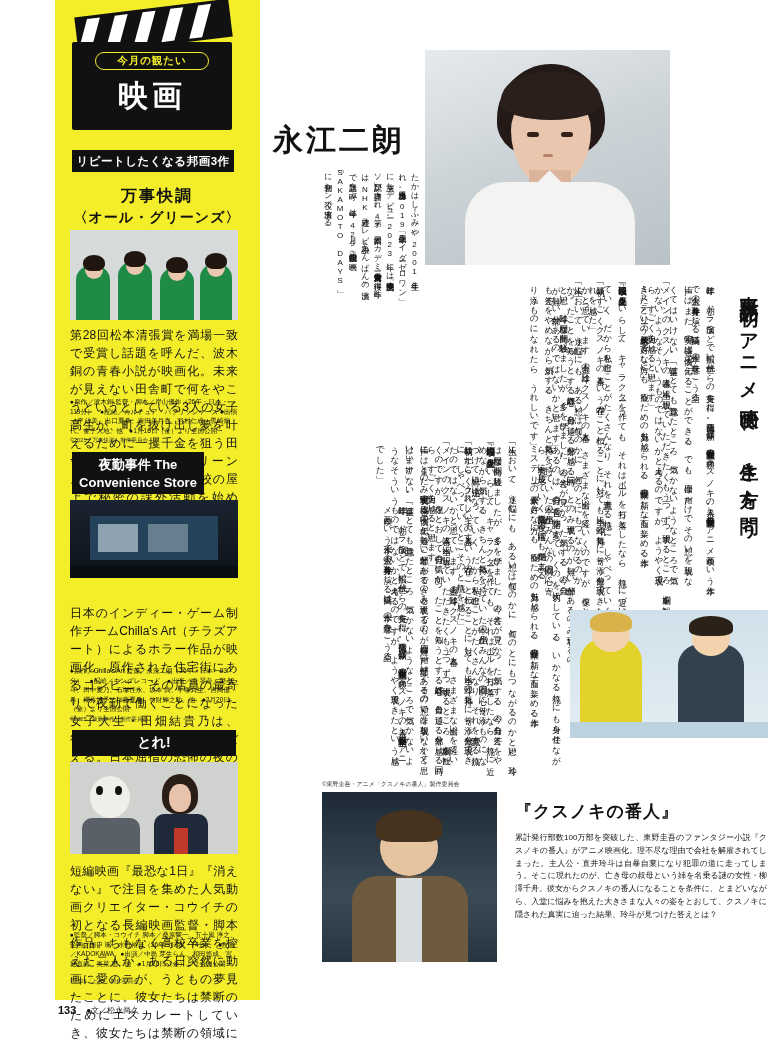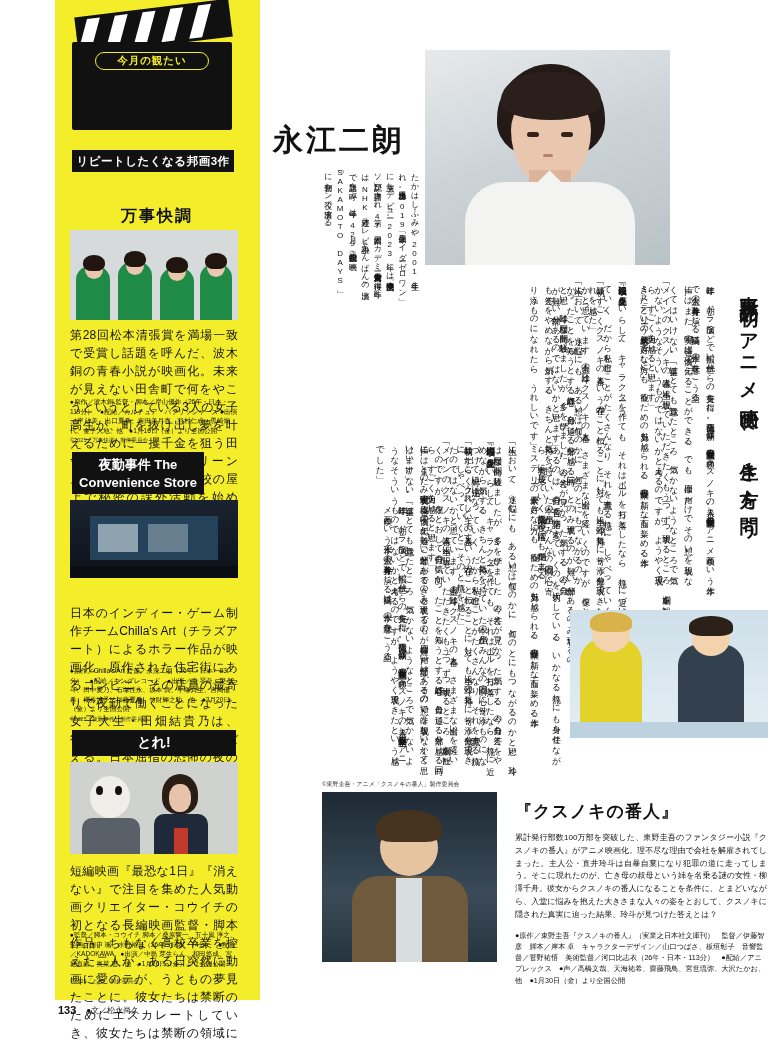--- a/index.html
+++ b/index.html
@@ -50,21 +50,21 @@
   }
 
   .repeat-band{
     position:absolute;left:72px;top:150px;width:162px;height:22px;
     background:#111;color:#fff;font-size:11.5px;font-weight:bold;
     display:flex;align-items:center;justify-content:center;letter-spacing:0.5px;
   }
 
   .film-title{
     position:absolute;left:62px;width:190px;text-align:center;
-    font-weight:bold;color:#111;margin-top:20px;
+    font-weight:bold;color:#111;
   }
   .film-title .l1{font-size:16px;letter-spacing:2px;}
   .film-title .l2{font-size:14px;letter-spacing:1px;margin-top:2px;}
 
   .photo{
     position:absolute;background:#b9c4c9;overflow:hidden;
   }
 
   .blurb{
     position:absolute;font-size:12px;line-height:1.5;color:#111;
@@ -188,20 +188,21 @@
       <span class="stripe" style="left:6px"></span>
       <span class="stripe" style="left:34px"></span>
       <span class="stripe" style="left:62px"></span>
       <span class="stripe" style="left:90px"></span>
       <span class="stripe" style="left:118px"></span>
     </div>
     <div class="clap-body">
       <div class="clap-label">
         <span class="pill">今月の観たい</span>
       </div>
+      <div class="clap-main">映画</div>
     </div>
   </div>
 
   <div class="repeat-band">リピートしたくなる邦画3作</div>
 
   <div class="film-title" style="top:186px;">
     <div class="l1">万事快調</div>
     <div class="l2">〈オール・グリーンズ〉</div>
   </div>
 
@@ -315,20 +316,19 @@
   <div class="kusu-photo">
     <div class="kusu-bg"></div>
     <div style="position:absolute;left:58px;top:28px;width:58px;height:56px;background:#e6c49f;border-radius:50%;"></div>
     <div style="position:absolute;left:54px;top:18px;width:66px;height:32px;background:#46331f;border-radius:50% 50% 25% 25%;"></div>
     <div style="position:absolute;left:30px;top:84px;width:116px;height:86px;background:#6f5a3e;border-radius:26px 26px 0 0;"></div>
     <div style="position:absolute;left:74px;top:86px;width:26px;height:84px;background:#d8dde0;"></div>
   </div>
 
   <div class="kusu-title">『クスノキの番人』</div>
   <div class="kusu-body">累計発行部数100万部を突破した、東野圭吾のファンタジー小説『クスノキの番人』がアニメ映画化。理不尽な理由で会社を解雇されてしまった。主人公・直井玲斗は自暴自棄になり犯罪の道に走ってしまう。そこに現れたのが、亡き母の叔母という姉を名乗る謎の女性・柳澤千舟。彼女からクスノキの番人になることを条件に、とまどいながら、入堂に悩みを抱えた大きさまな人々の姿をとおして、クスノキに隠された真実に迫った結果、玲斗が見つけた答えとは？</div>
-  <div class="kusu-credits">●原作／東野圭吾『クスノキの番人』（実業之日本社文庫刊）　監督／伊藤智彦　脚本／岸本 卓　キャラクターデザイン／山口つばさ、板垣彰子　音響監督／菅野祐悟　美術監督／河口比志衣（26年・日本・113分）　●配給／アニプレックス　●声／高橋文哉、天海祐希、齋藤飛鳥、宮世琉弥、大沢たかお、他　●1月30日（金）より全国公開</div>
 
   <div class="footer">
     <span class="pg">133</span>
     <span class="dot">●文／松永尚久</span>
   </div>
 
 </div>
 
 </body></html>

